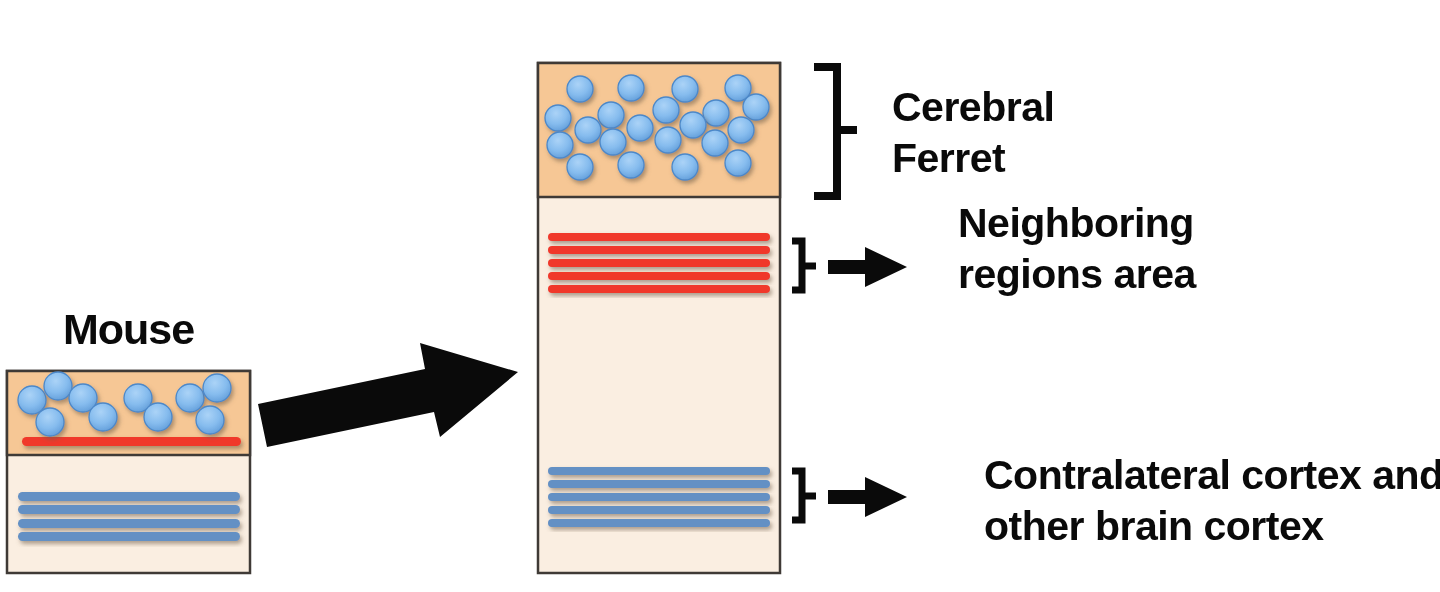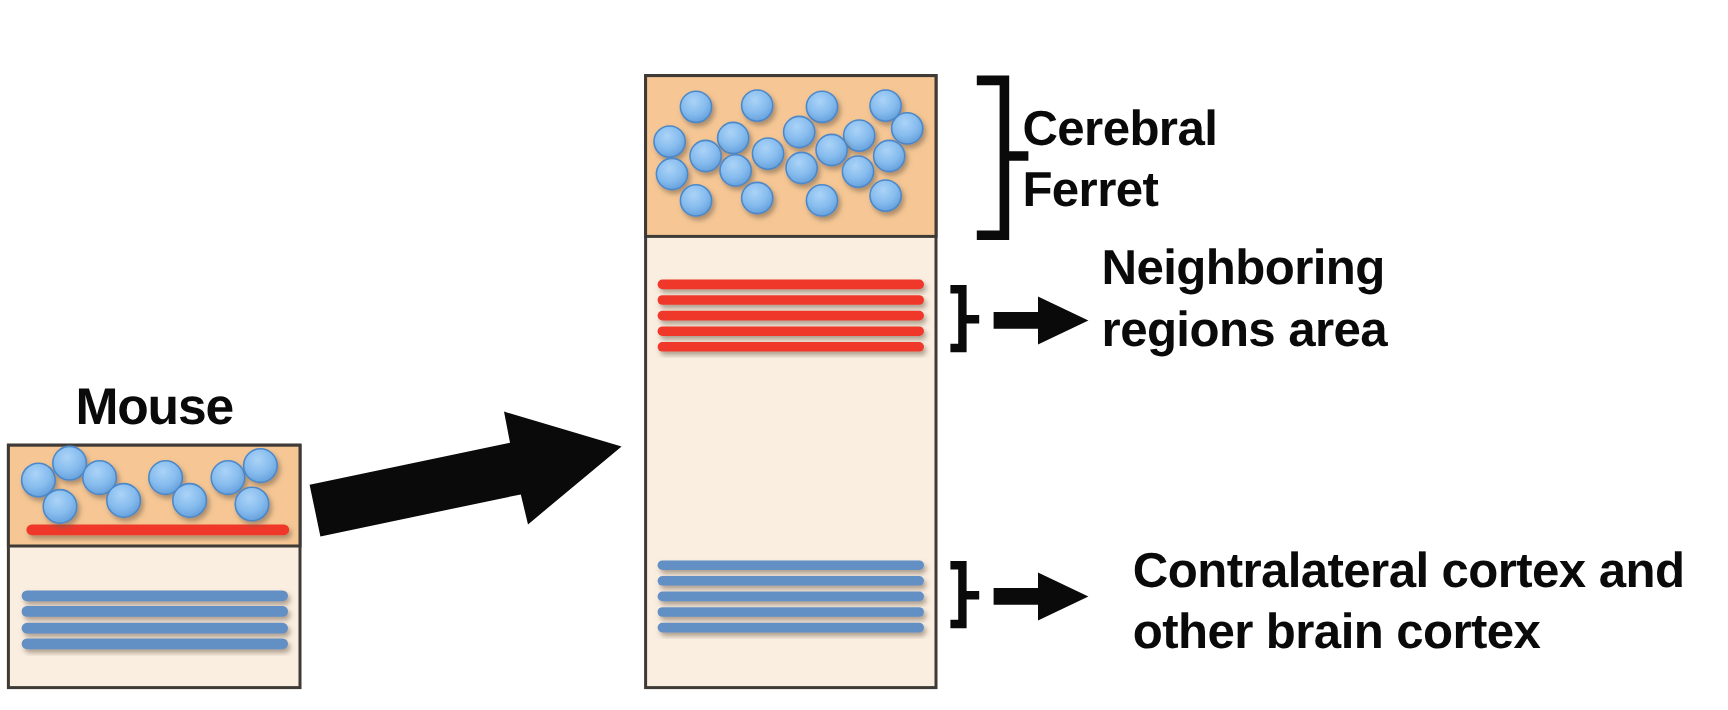--- a/index.html
+++ b/index.html
@@ -19,30 +19,31 @@
   .panel-title {
     position: absolute;
     text-align: center;
     font-weight: bold;
     font-size: 43px;
     letter-spacing: -1px;
     color: #0a0a0a;
     line-height: 1.1;
     white-space: nowrap;
   }
-  #mouse-title  { left: 7px;   top: 316px; width: 243px; }
+  #mouse-title  { left: 7px;   top: 306px; width: 243px; }
   #ferret-title { left: 538px; top: 4px;   width: 242px; }
   .side-label {
     position: absolute;
     font-weight: bold;
     font-size: 41px;
     letter-spacing: -0.5px;
     color: #0a0a0a;
     line-height: 51px;
     white-space: nowrap;
+    margin-left: 40px;
   }
   #label-cerebral      { left: 852px; top: 82px;  }
   #label-neighboring   { left: 918px; top: 198px; }
   #label-contralateral { left: 944px; top: 450px; }
 </style>
 </head>
 <body>
 
 <div class="canvas">
 

